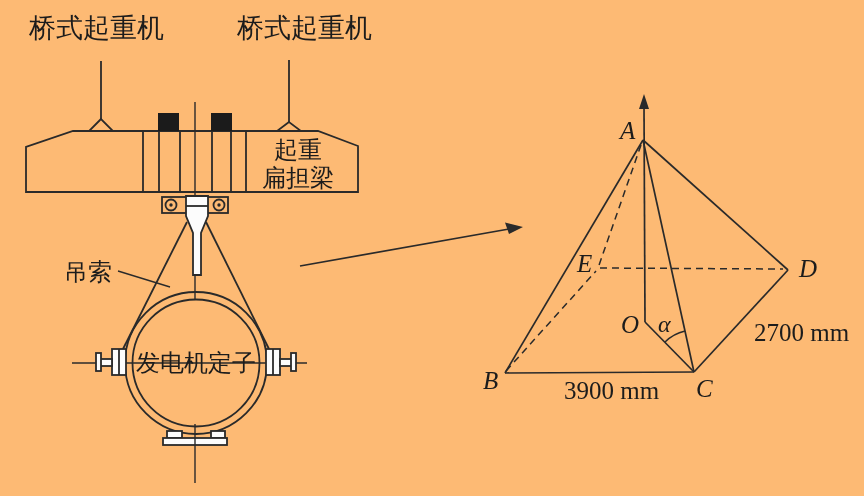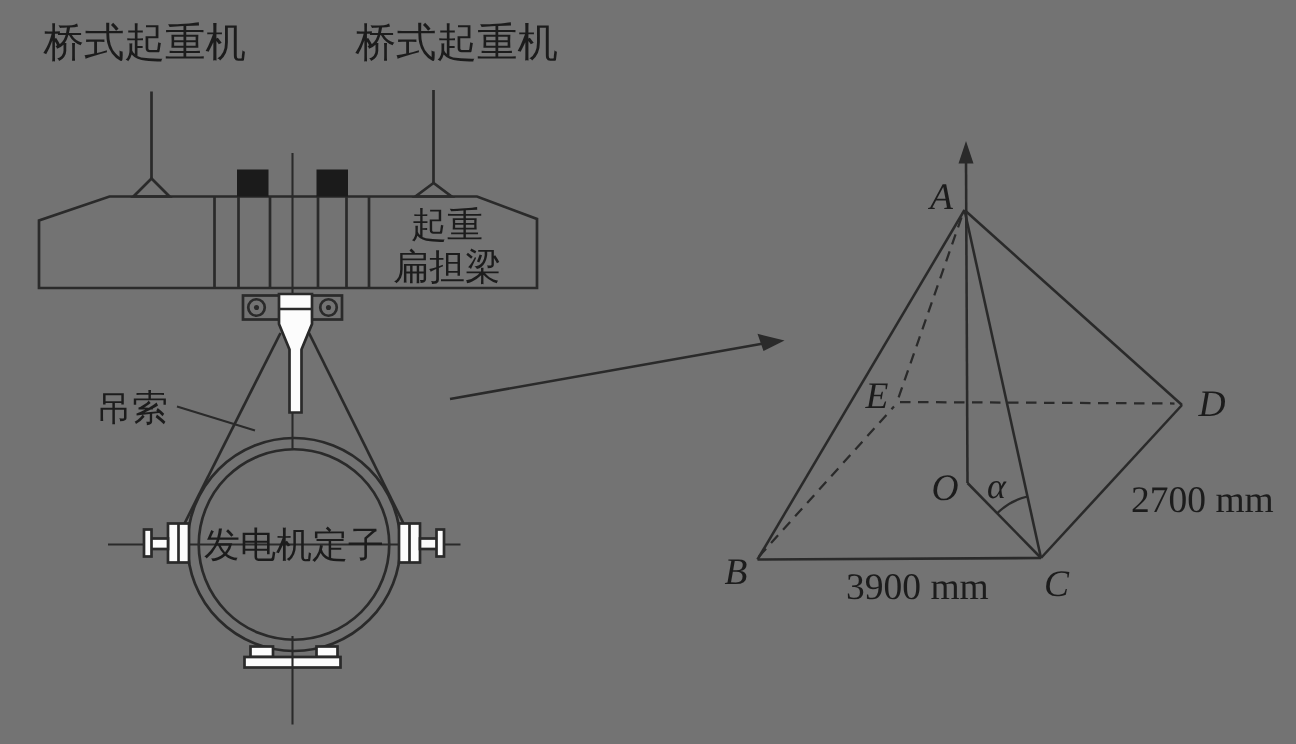--- a/index.html
+++ b/index.html
@@ -1,16 +1,16 @@
 <!DOCTYPE html>
 <html><head>
 <meta charset="utf-8">
 <style>
   html,body { margin:0; padding:0; background:#fcfcfc; }
-  .page { width:864px; height:496px; position:relative; background:#737373; overflow:hidden; }
+  .page { width:864px; height:496px; position:relative; background:#fdba74; overflow:hidden; }
   svg { display:block; }
   text { fill:#1c1c1c; }
   .cjk  { font-family:"Liberation Serif","DejaVu Serif",serif; }
   .lat  { font-family:"Liberation Serif","DejaVu Serif",serif; }
   .ital { font-family:"Liberation Serif","DejaVu Serif",serif; font-style:italic; }
 </style>
 </head>
 <body>
 
 <div class="page">

